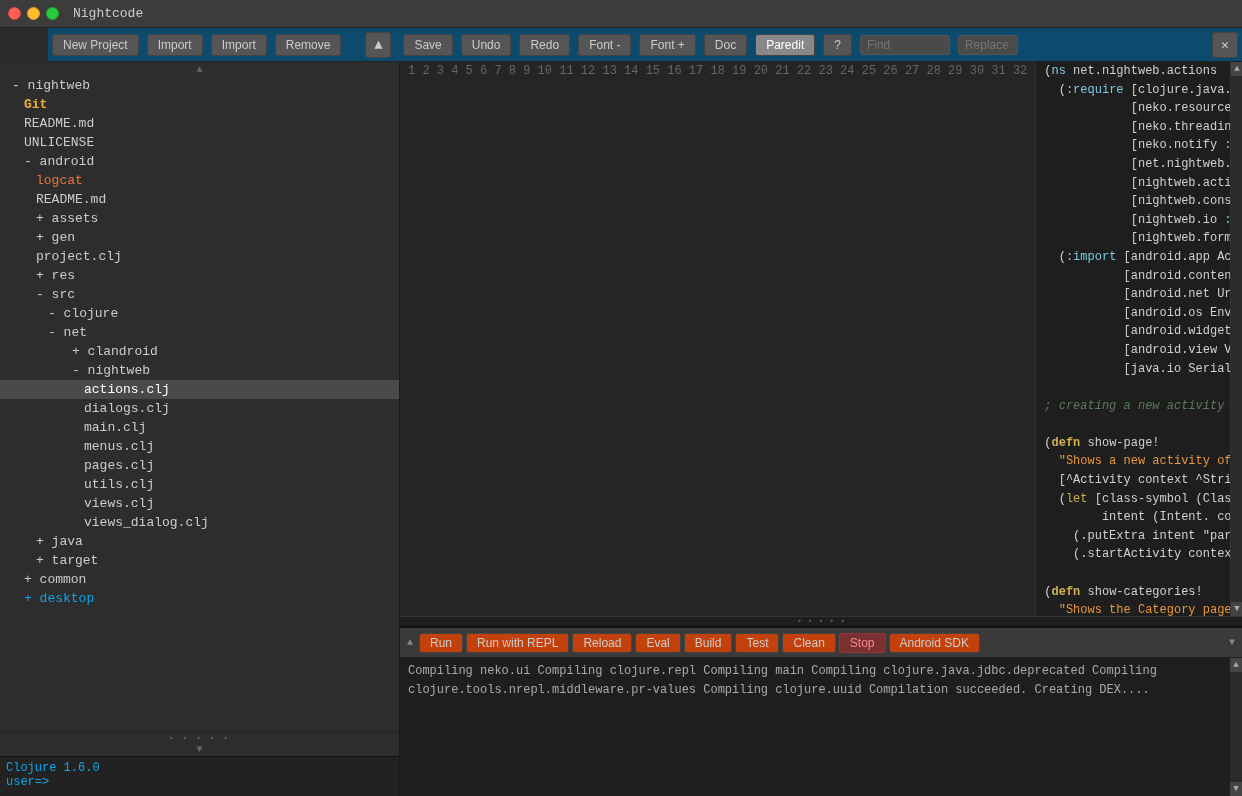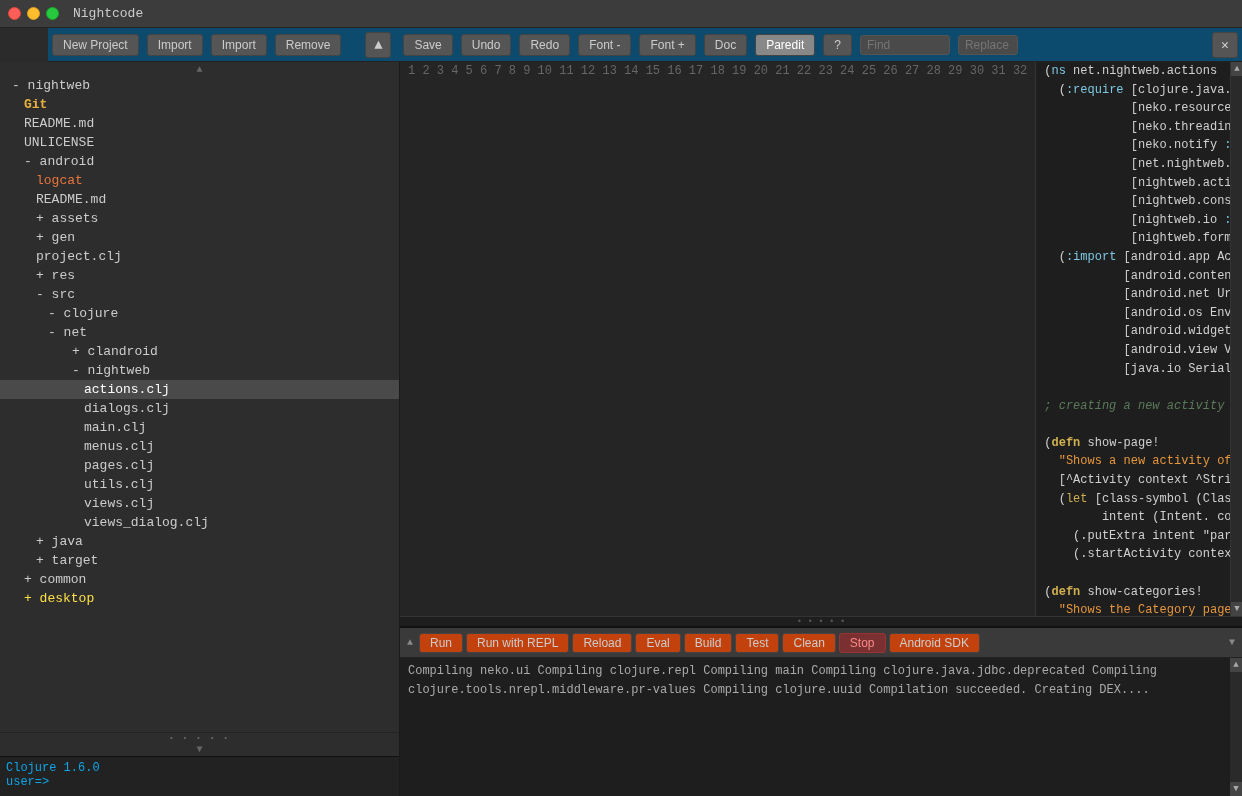--- a/index.html
+++ b/index.html
@@ -127,21 +127,21 @@
     .tree-item {
       display: flex;
       align-items: center;
       padding: 2px 4px;
       cursor: pointer;
       color: #ccc;
       white-space: nowrap;
     }
     .tree-item.selected { background: #4a4a4a; color: #fff; }
     .tree-item.git { color: #e8b13d; font-weight: bold; }
-    .tree-item.green { color: #fde047; padding-left: 24px; }
+    .tree-item.green { color: #0ea5e9; padding-left: 24px; }
     .tree-item.orange { color: #e8753d; }
 
     .indent-1 { padding-left: 12px; }
     .indent-2 { padding-left: 24px; }
     .indent-3 { padding-left: 36px; }
     .indent-4 { padding-left: 48px; }
     .indent-5 { padding-left: 48px; }
     .indent-6 { padding-left: 72px; }
     .indent-7 { padding-left: 84px; }
     .scroll-dots {

